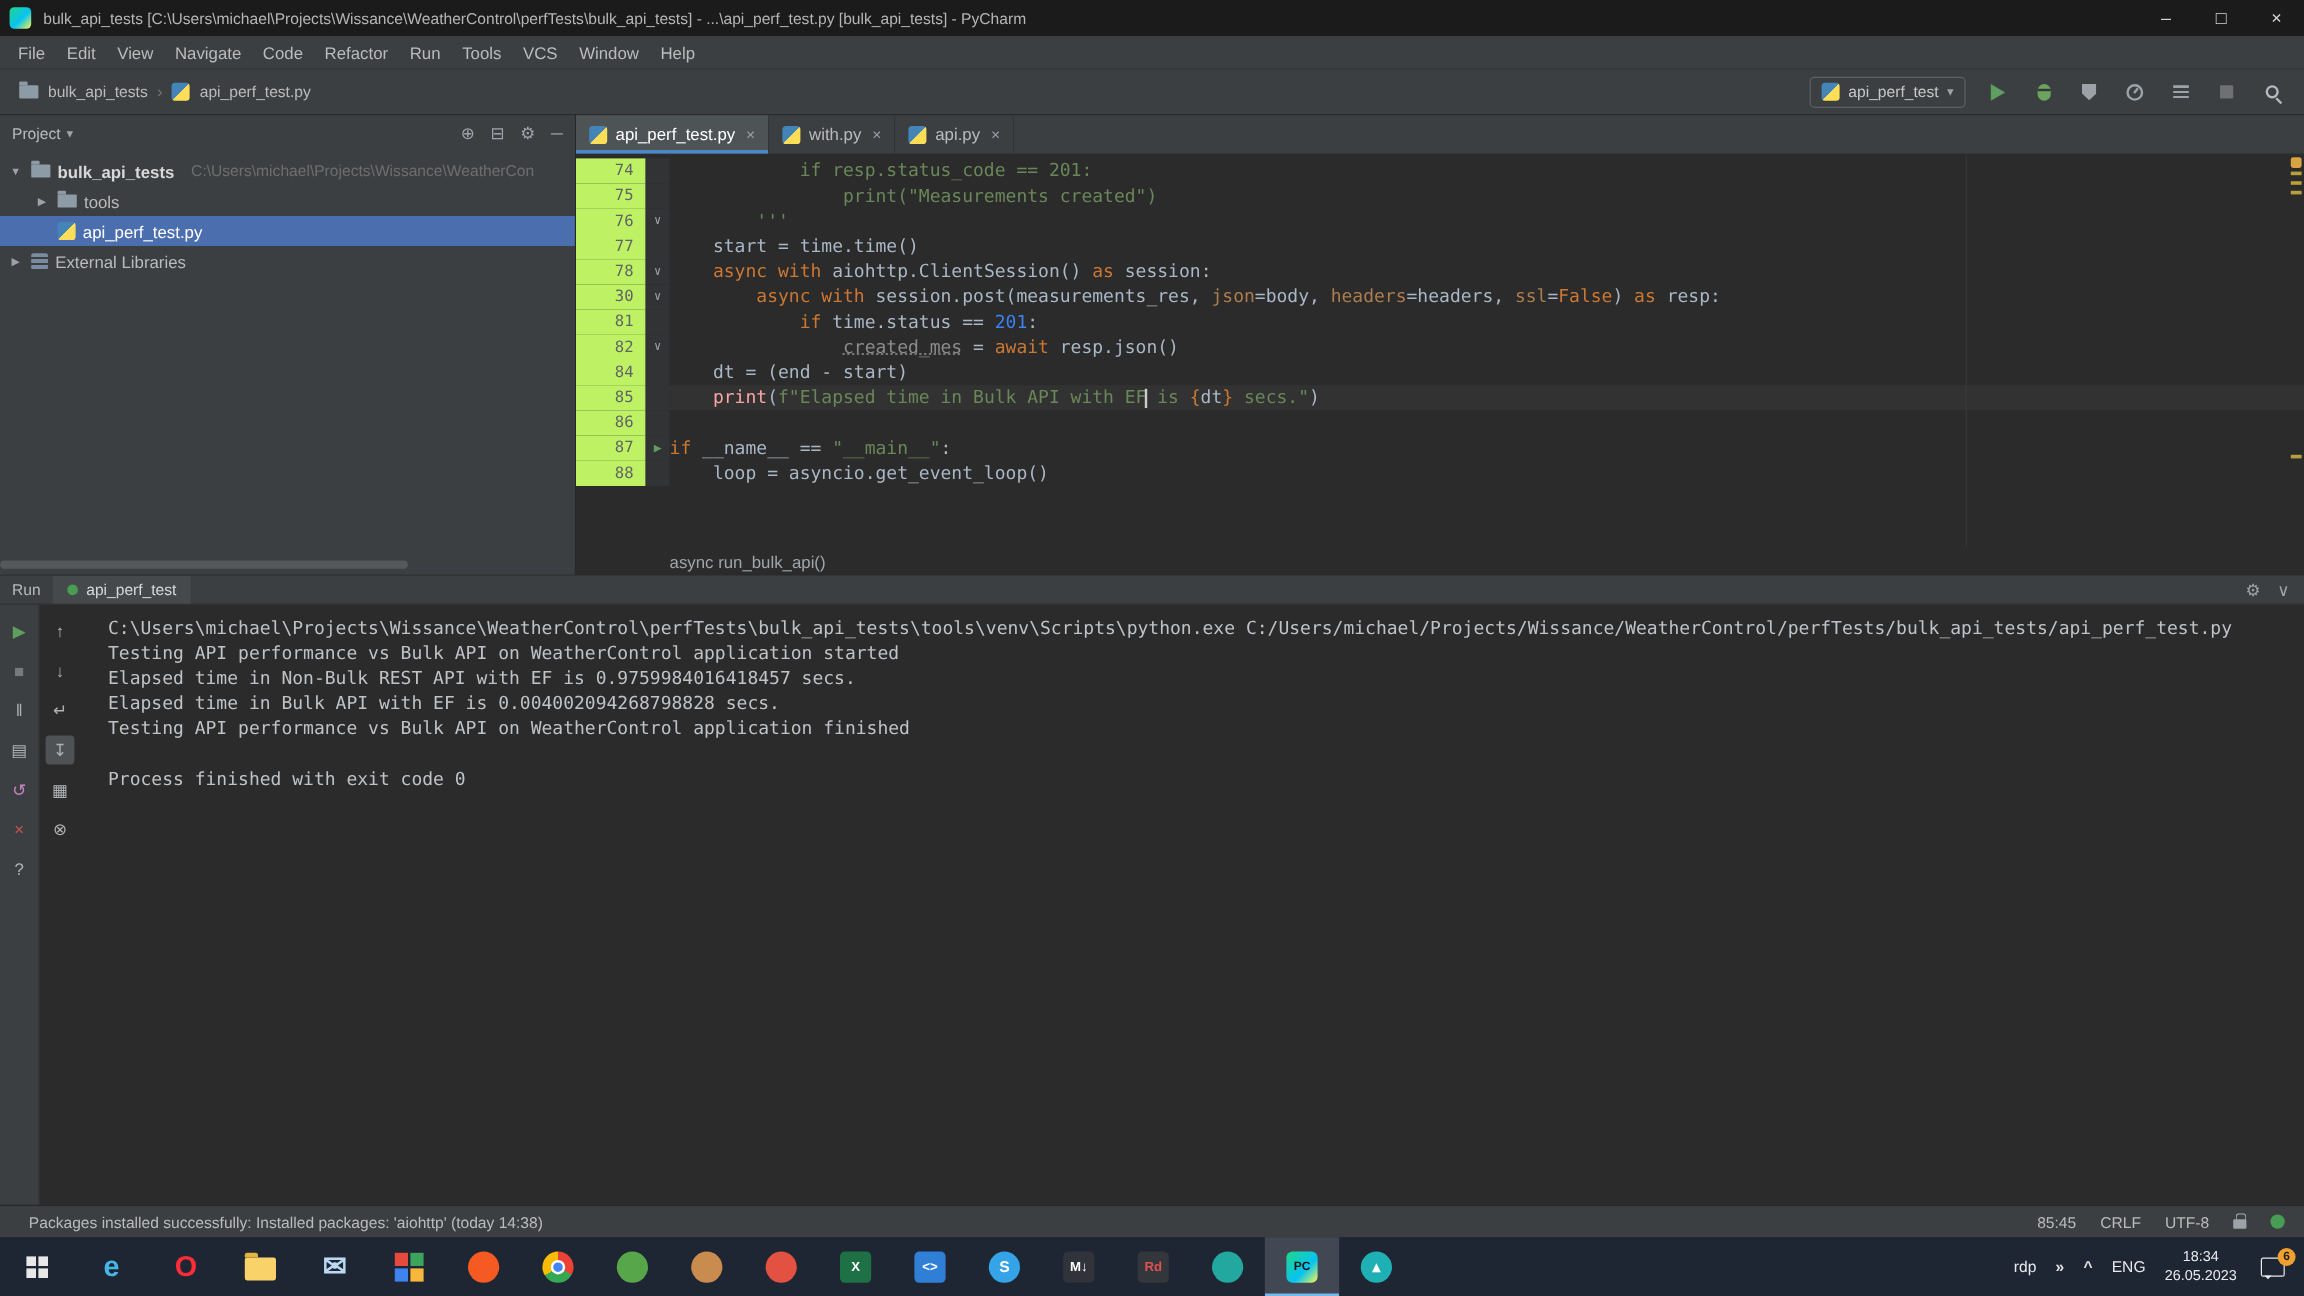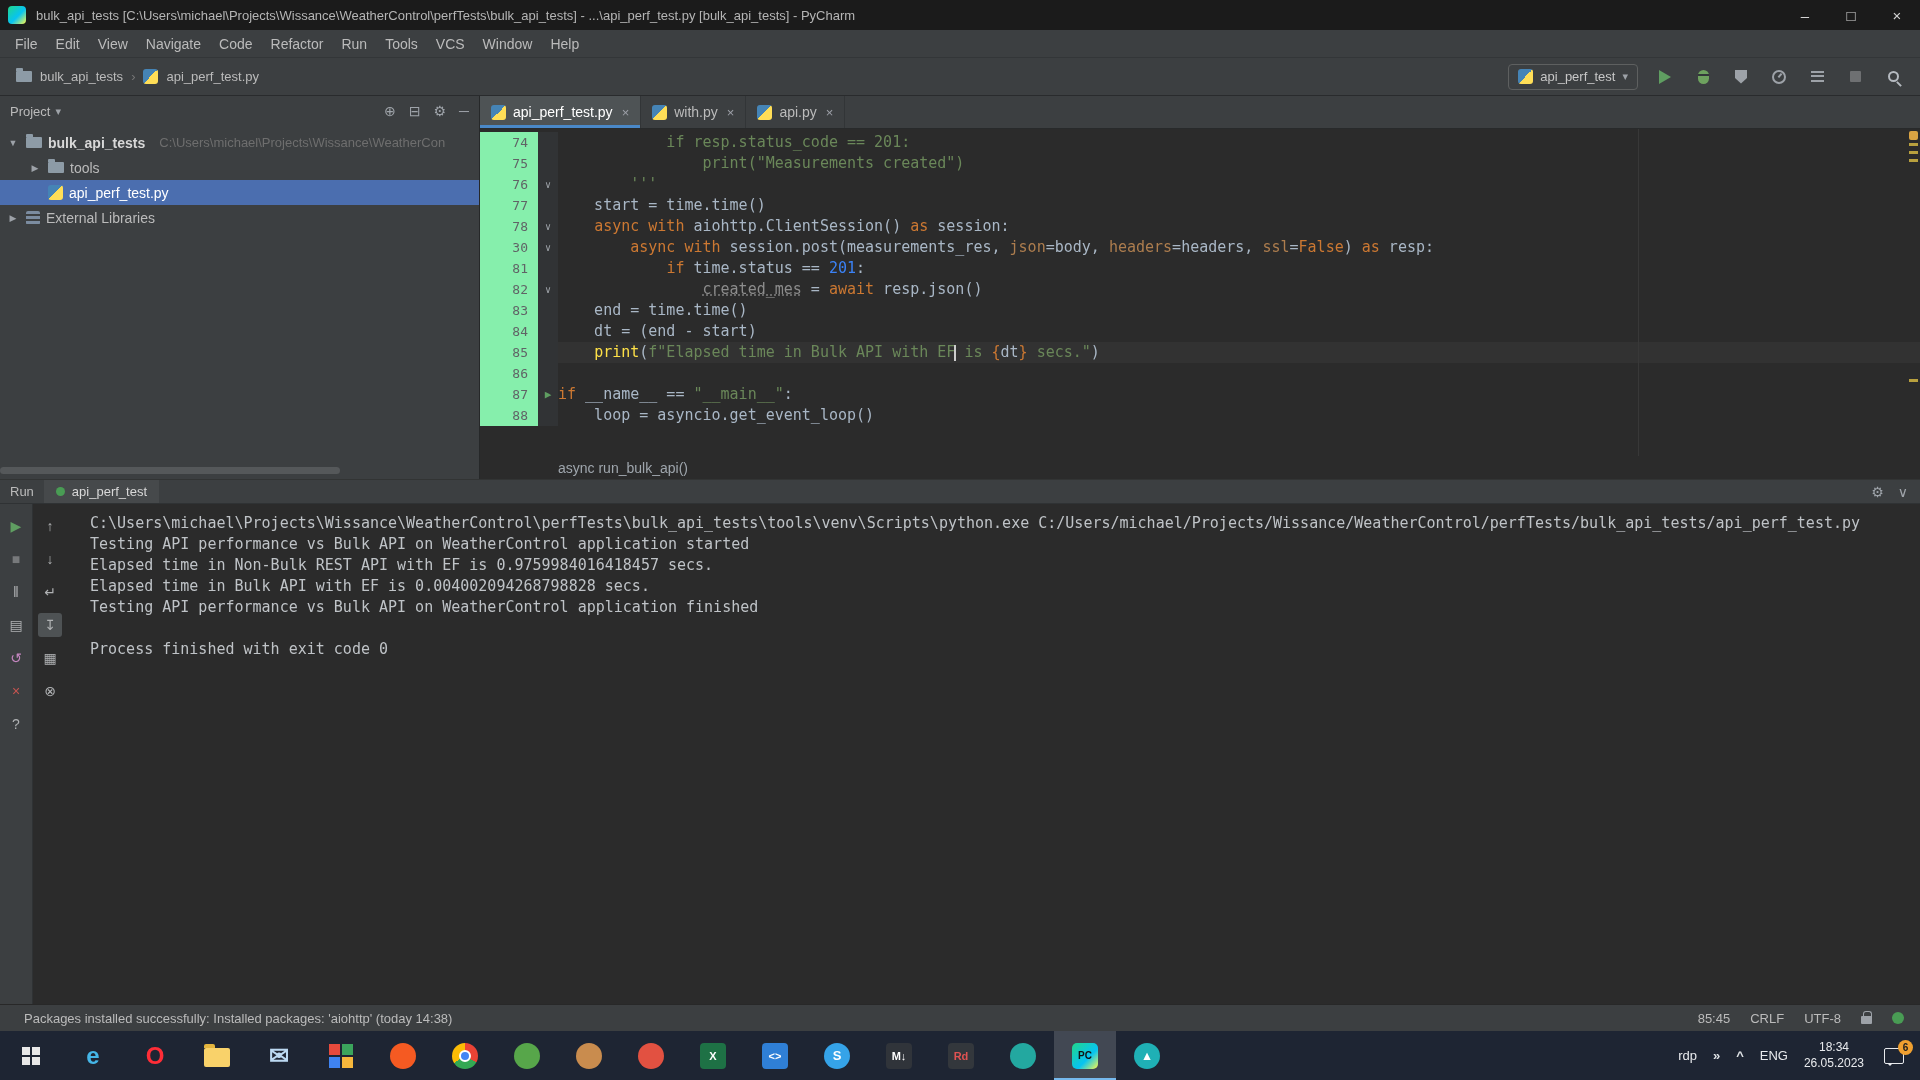--- a/index.html
+++ b/index.html
@@ -63,31 +63,31 @@
 
   
   #editor-zone{position:absolute;top:96px;left:480px;right:0;height:383px;background:#2b2b2b}
   #tab-bar{height:33px;background:#3c3f41;border-bottom:1px solid #282a2b;display:flex;align-items:stretch}
   .tab{display:flex;align-items:center;gap:7px;padding:0 11px;font-size:14px;color:#bbbbbb;border-right:1px solid #323537}
   .tab.active{background:#4e5355;color:#ffffff;box-shadow:inset 0 -3px 0 #4a88c7}
   .tab-close{color:#9da0a8;font-size:13px;margin-left:2px}
   #code-area{position:absolute;top:33px;left:0;right:0;bottom:23px;overflow:hidden;padding-top:3px}
   .code-row{display:flex;height:21px;line-height:21px;font-family:"DejaVu Sans Mono",monospace;font-size:15px}
   .code-row.cur{background:#323232}
-  .g-num{width:58px;text-align:right;padding-right:10px;color:#606366;font-size:13px;flex:0 0 auto;background:#86efac}
+  .g-num{width:58px;text-align:right;padding-right:10px;color:#606366;font-size:13px;flex:0 0 auto;background:#bef264}
   .g-fold{width:20px;color:#9da2a8;font-size:10px;text-align:center;flex:0 0 auto;background:#313335}
   .g-fold.run{color:#5f9e61;font-size:11px}
   .code-text{white-space:pre}
   .tk-kw{color:#cc7832}
   .tk-str{color:#6a8759}
   .tk-num{color:#3b82f6}
   .tk-doc{color:#6a8759}
   .tk-pl{color:#a9b7c6}
   .tk-arg{color:#ad7d4e}
-  .tk-bi{color:#fde047}
+  .tk-bi{color:#fca5a5}
   .tk-br{color:#cc7832}
   .tk-un{color:#8c8c8c;text-decoration:underline dotted #7f7f7f}
   .caret{display:inline-block;width:2px;height:16px;background:#cccccc;vertical-align:text-bottom;margin:0 -1px}
   #margin-guide{position:absolute;left:1158px;top:0;bottom:0;width:1px;background:#383838}
   #editor-scrollbar{position:absolute;right:0;top:0;bottom:0;width:13px}
   .stripe-tick{position:absolute;right:2px;width:9px;height:3px;background:#b8a03e}
   #inspection-indicator{position:absolute;right:2px;top:2px;width:9px;height:9px;border-radius:2px;background:#d9a343}
   #context-bar{position:absolute;left:0;right:0;bottom:0;height:23px;display:flex;align-items:center;padding-left:78px;font-size:14px;color:#9fa6ad}
 
   
@@ -299,25 +299,20 @@
           <span class="g-num mono">81</span>
           <span class="g-fold"></span>
           <span class="code-text"><span class="tk-pl">            </span><span class="tk-kw">if</span><span class="tk-pl"> time.status == </span><span class="tk-num">201</span><span class="tk-pl">:</span></span>
         </div>
         <div class="code-row">
           <span class="g-num mono">82</span>
           <span class="g-fold">∨</span>
           <span class="code-text"><span class="tk-pl">                </span><span class="tk-un">created_mes</span><span class="tk-pl"> = </span><span class="tk-kw">await</span><span class="tk-pl"> resp.json()</span></span>
         </div>
         <div class="code-row">
-          <span class="g-num mono">83</span>
-          <span class="g-fold"></span>
-          <span class="code-text"><span class="tk-pl">    end = time.time()</span></span>
-        </div>
-        <div class="code-row">
           <span class="g-num mono">84</span>
           <span class="g-fold"></span>
           <span class="code-text"><span class="tk-pl">    dt = (end - start)</span></span>
         </div>
         <div class="code-row cur">
           <span class="g-num mono">85</span>
           <span class="g-fold"></span>
           <span class="code-text"><span class="tk-pl">    </span><span class="tk-bi">print</span><span class="tk-pl">(</span><span class="tk-str">f"Elapsed time in Bulk API with EF</span><span class="caret"></span><span class="tk-str"> is </span><span class="tk-br">{</span><span class="tk-pl">dt</span><span class="tk-br">}</span><span class="tk-str"> secs."</span><span class="tk-pl">)</span></span>
         </div>
         <div class="code-row">

